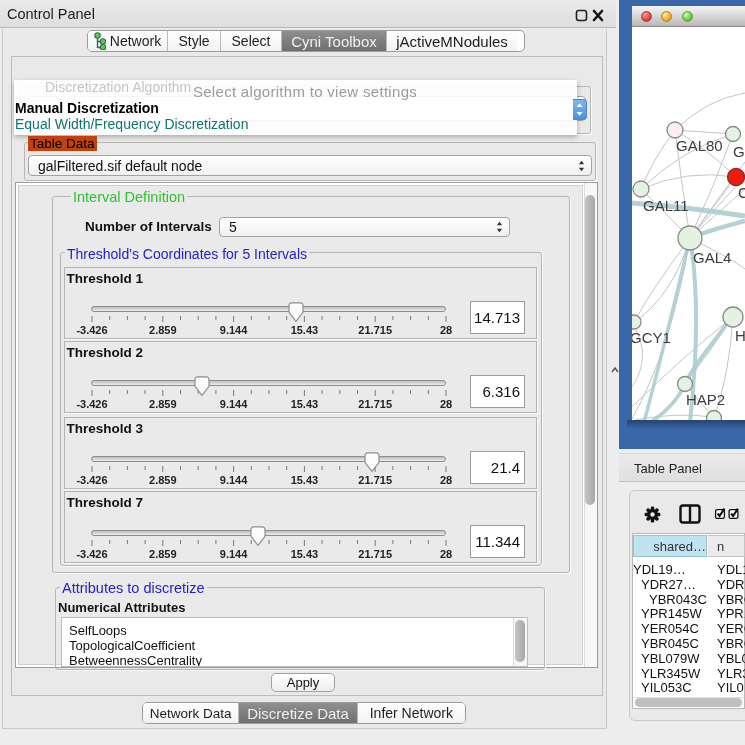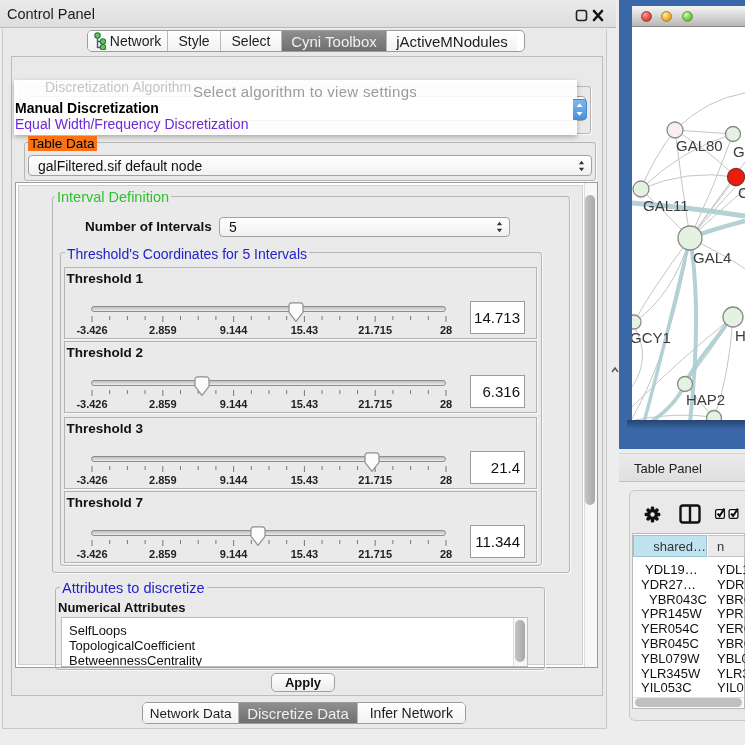--- a/index.html
+++ b/index.html
@@ -16,21 +16,21 @@
 
 .seg { position:absolute; display:flex; border:1px solid #9c9c9c; border-radius:5px;
   background:#fff; overflow:hidden; }
 .seg .s { font-size:14px; color:#1d1d1d; display:flex; align-items:center; justify-content:center;
   background:linear-gradient(#ffffff,#f2f2f2); border-right:1px solid #b9b9b9; }
 .seg .s:last-child { border-right:none; }
 .seg .s.on { background:linear-gradient(#8f8f8f,#6f6f6f); color:#efefef; }
 
 .grp { position:absolute; border:1px solid #b6b6b6; border-radius:3px;
   box-shadow:1px 1px 0 rgba(255,255,255,.75); }
-.grplbl { position:absolute; font-size:14px; background:#f97316; padding:0 2px; }
+.grplbl { position:absolute; font-size:14px; background:#c2410c; padding:0 2px; }
 
 .combo { position:absolute; background:linear-gradient(#ffffff,#f1f1f1);
   border:1px solid #a2a2a2; border-radius:4px; font-size:14px; color:#111; }
 .combo .cv { position:absolute; left:9px; top:50%; transform:translateY(-50%); white-space:nowrap; }
 .arr { position:absolute; right:6px; top:50%; transform:translateY(-50%); width:7px; }
 
 .tpanel { position:absolute; left:64px; width:473px; height:72px;
   border:1px solid #b4b4b4; box-shadow:1px 1px 0 rgba(255,255,255,.7); background:#eaeaea; }
 .tpanel .tt { position:absolute; left:1.5px; top:3px; font-size:13.5px; font-weight:bold; color:#111; }
 .track { position:absolute; left:26px; top:38px; width:355px; height:6px;
@@ -42,21 +42,21 @@
 .tlab { position:absolute; top:56px; font-size:11px; font-weight:bold; color:#222;
   transform:translateX(-50%); }
 .thumb { position:absolute; top:34px; width:16px; height:20px; transform:translateX(-50%); }
 
 #numlist { left:61px; top:617px; width:467px; height:50px; background:#fff;
   border:1px solid #bdbdbd; font-size:13px; color:#111; overflow:hidden; }
 #numlist div { padding-left:7px; height:15px; line-height:15px; }
 
 #applybtn { left:271px; top:673px; width:64px; height:19px;
   background:linear-gradient(#ffffff,#ededed); border:1px solid #a2a2a2; border-radius:5px;
-  font-size:13px; color:#111; text-align:center; line-height:17px;font-weight:bold; }
+  font-size:13px; color:#111; text-align:center; line-height:17px; }
 
 .sbtrack { position:absolute; background:#f7f7f7; }
 .sbthumb { position:absolute; background:linear-gradient(90deg,#c4c4c4,#a8a8a8); border-radius:5px; }
 
 #netwin { left:619px; top:0; width:126px; height:449px; background:#3a67a8; }
 #nettb { position:absolute; left:13px; top:6px; width:113px; height:21px;
   background:linear-gradient(#f6f6f6,#b8b8b8); border-bottom:1px solid #8a8a8a; }
 .light { position:absolute; top:5px; width:11px; height:11px; border-radius:50%; }
 #netcanvas { position:absolute; left:13px; top:27px; width:113px; height:393px; background:#fff; }
 #tp-titlebar { left:619px; top:453px; width:126px; height:29px;
@@ -93,21 +93,21 @@
 </div>
 
 <div class="abs" style="left:11px;top:56px;width:592px;height:640px;border:1px solid #bcbcbc;background:#e9e9e9"></div>
 
 <div class="grp" style="left:20px;top:86px;width:571px;height:48px"></div>
 <div class="combo" style="left:28px;top:96px;width:558px;height:25px"></div>
 
 <div class="abs" id="popup" style="left:14px;top:80px;width:563px;height:55px;background:rgba(255,255,255,.9);box-shadow:0 2px 5px rgba(0,0,0,.28);">
   <div style="position:absolute;left:0;right:-19px;top:3px;text-align:center;font-size:15px;letter-spacing:.3px;color:#9b9b9b;">Select algorithm to view settings</div>
   <div style="position:absolute;left:1px;top:20px;font-size:14px;font-weight:bold;color:#000;">Manual Discretization</div>
-  <div style="position:absolute;left:1px;top:36px;font-size:14px;color:#6d28d9;">Equal Width/Frequency Discretization</div>
+  <div style="position:absolute;left:1px;top:36px;font-size:14px;color:#0f766e;">Equal Width/Frequency Discretization</div>
 </div>
 <div class="grplbl" style="left:43px;top:79px;background:transparent;color:#c2c6c9;font-size:14px">Discretization Algorithm</div>
 <div class="abs" style="left:573px;top:99px;width:14px;height:21px;border-radius:0 4px 4px 0;background:linear-gradient(#7db8ec,#4a90dd);border:1px solid #4a86c8;border-left:none">
   <svg width="13" height="19" viewBox="0 0 13 19">
       <path d="M6.5,3.2 L9.5,7 L3.5,7 Z M6.5,15.8 L9.5,12 L3.5,12 Z" fill="#fff"></path>
     </svg>
 </div>
 
 <div class="grp" style="left:24px;top:142px;width:572px;height:39px"></div>
 <div class="grplbl" style="left:28px;top:136px;font-size:13.5px">Table Data</div>
@@ -118,21 +118,21 @@
     </svg>
 </div>
 
 <div class="abs" style="left:15px;top:182px;width:583px;height:486px;border:1px solid #9d9d9d;background:#fff"></div>
 <div class="abs" style="left:18px;top:185px;width:565px;height:480px;border:1px solid #cfcfcf;background:#eaeaea"></div>
 
 <div class="sbtrack" style="left:584px;top:183px;width:13px;height:484px;border-left:1px solid #dcdcdc"></div>
 <div class="sbthumb" style="left:585px;top:195px;width:10px;height:310px"></div>
 
 <div class="grp" style="left:52px;top:196px;width:518px;height:377px"></div>
-<div class="grplbl" style="left:55px;top:189px;color:#2fc12f;background:#eaeaea;font-size:14.5px">Interval Definition</div>
+<div class="grplbl" style="left:71px;top:189px;color:#2fc12f;background:#eaeaea;font-size:14.5px">Interval Definition</div>
 
 <div class="abs" style="left:85px;top:219px;font-size:13.5px;font-weight:bold;color:#111">Number of Intervals</div>
 <div class="combo" style="left:219px;top:217px;width:291px;height:20px">
   <span class="cv">5</span>
   <svg class="arr" width="8" height="13" viewBox="0 0 8 13">
       <path d="M4,0.5 L7,4.5 L1,4.5 Z M4,12.5 L7,8.5 L1,8.5 Z" fill="#333"></path>
     </svg>
 </div>
 
 <div class="grp" style="left:60px;top:252px;width:482px;height:314px"></div>
@@ -401,21 +401,21 @@
     <path d="M3.6,7.5 L5.6,10 L10.4,2.6" stroke-width="2.1"></path>
     <rect x="15.1" y="3.6" width="8.8" height="8.8" rx="1.6" stroke-width="1.3" fill="#fff"></rect>
     <path d="M17.1,7.5 L19.1,10 L23.9,2.6" stroke-width="2.1"></path>
   </g>
 </svg>
 
 <div class="abs" id="nettable"></div>
 <div class="abs" style="left:633px;top:535px;width:74px;height:22px;background:#bfe3f1;border:1px solid #9dc3d2;font-size:13px;color:#333;text-align:right;line-height:21px">shared…</div>
 <div class="abs" style="left:708px;top:535px;width:37px;height:22px;background:#ebebeb;border:1px solid #c4c4c4;border-left:none;font-size:13px;color:#333;padding-left:9px;line-height:21px">n</div>
 <div class="abs" id="trows" style="left:633px;top:563px;width:112px;height:130px;overflow:hidden;font-size:13px;color:#111">
-    <div style="height:14.8px;line-height:14.8px;white-space:nowrap"><span style="display:inline-block;width:75px;padding-left:12px">YDL19…</span><span style="display:inline-block;padding-left:9px">YDL1</span></div>
+    <div style="height:14.8px;line-height:14.8px;white-space:nowrap"><span style="display:inline-block;width:75px;padding-left:0">YDL19…</span><span style="display:inline-block;padding-left:9px">YDL1</span></div>
     <div style="height:14.8px;line-height:14.8px;white-space:nowrap"><span style="display:inline-block;width:75px;padding-left:8px">YDR27…</span><span style="display:inline-block;padding-left:9px">YDR2</span></div>
     <div style="height:14.8px;line-height:14.8px;white-space:nowrap"><span style="display:inline-block;width:75px;padding-left:16px">YBR043C</span><span style="display:inline-block;padding-left:9px">YBRC</span></div>
     <div style="height:14.8px;line-height:14.8px;white-space:nowrap"><span style="display:inline-block;width:75px;padding-left:8px">YPR145W</span><span style="display:inline-block;padding-left:9px">YPR1</span></div>
     <div style="height:14.8px;line-height:14.8px;white-space:nowrap"><span style="display:inline-block;width:75px;padding-left:8px">YER054C</span><span style="display:inline-block;padding-left:9px">YERC</span></div>
     <div style="height:14.8px;line-height:14.8px;white-space:nowrap"><span style="display:inline-block;width:75px;padding-left:8px">YBR045C</span><span style="display:inline-block;padding-left:9px">YBRC</span></div>
     <div style="height:14.8px;line-height:14.8px;white-space:nowrap"><span style="display:inline-block;width:75px;padding-left:8px">YBL079W</span><span style="display:inline-block;padding-left:9px">YBL0</span></div>
     <div style="height:14.8px;line-height:14.8px;white-space:nowrap"><span style="display:inline-block;width:75px;padding-left:8px">YLR345W</span><span style="display:inline-block;padding-left:9px">YLR3</span></div>
     <div style="height:14.8px;line-height:14.8px;white-space:nowrap"><span style="display:inline-block;width:75px;padding-left:8px">YIL053C</span><span style="display:inline-block;padding-left:9px">YIL0</span></div>
   </div>
 <div class="sbtrack" style="left:633px;top:697px;width:111px;height:11px;border-top:1px solid #e0e0e0;background:#fafafa"></div>

